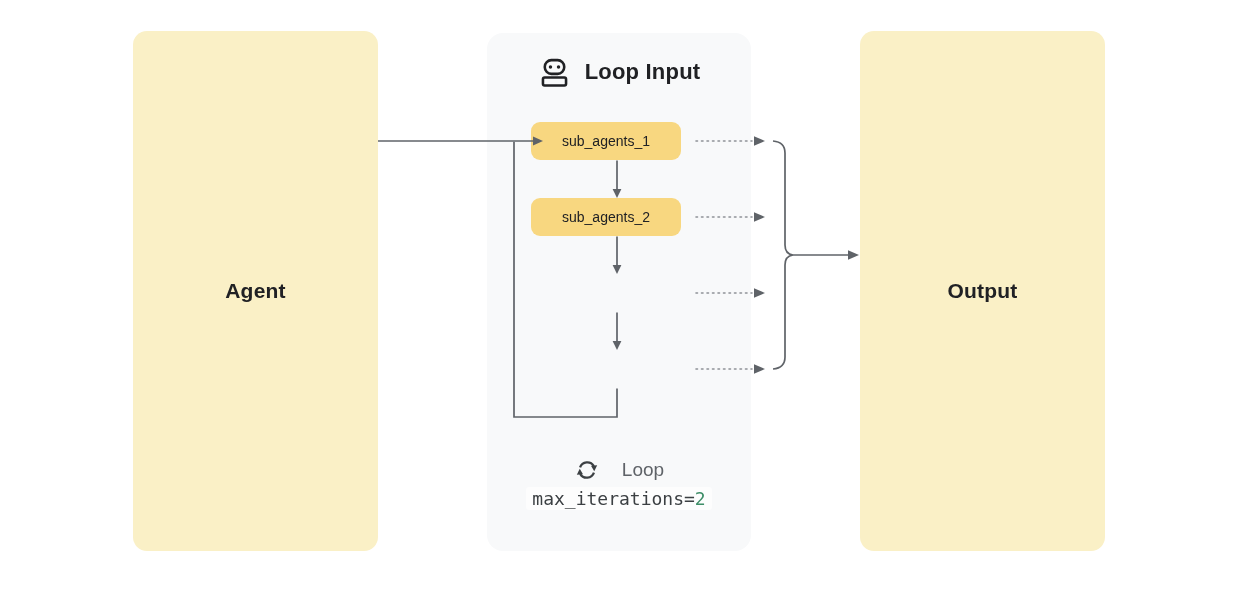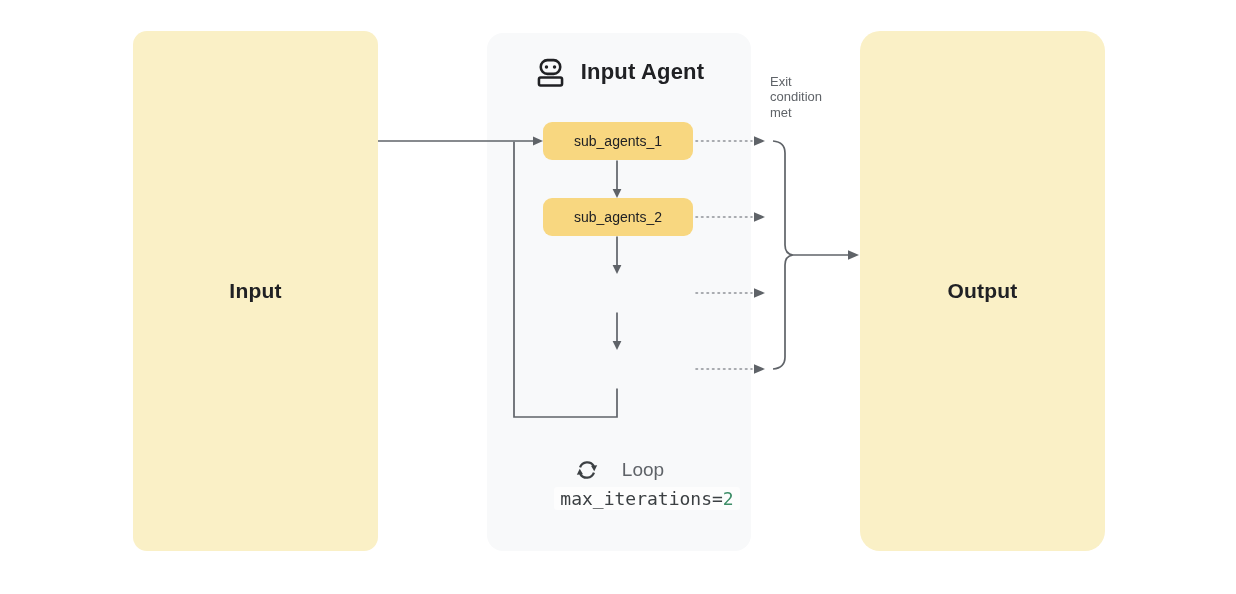--- a/index.html
+++ b/index.html
@@ -12,33 +12,33 @@
   }
   .io-box{
     position:absolute;top:31px;width:245px;height:520px;
     background:var(--io-box);border-radius:14px;
     display:flex;align-items:center;justify-content:center;
   }
   .io-box .io-label{
     font-size:21px;font-weight:600;color:var(--text-dark);letter-spacing:.2px;
   }
   .io-box.input{left:133px;}
-  .io-box.output{left:860px;border-radius:20px;}
+  .io-box.output{left:860px;}
   .panel{
     position:absolute;left:487px;top:33px;width:264px;height:518px;
     background:var(--panel);border-radius:16px;
   }
   .header{
     position:absolute;left:487px;top:52px;width:264px;height:40px;
     display:flex;align-items:center;justify-content:center;gap:14px;
   }
   .header .title{font-size:22px;font-weight:700;color:var(--text-dark);letter-spacing:.2px;}
   .icon-robot{width:33px;height:33px;display:block;}
   .agent-box{
-    position:absolute;left:543px;width:150px;height:38px;
+    position:absolute;left:531px;width:150px;height:38px;
     background:var(--agent-box);border-radius:9px;
     display:flex;align-items:center;justify-content:center;
     font-size:14px;font-weight:500;color:var(--text-dark);
   }
   .agent-box.a1{top:122px;}
   .agent-box.a2{top:198px;text-align:right;}
   .agent-box.a3{top:274px;}
   .agent-box.a4{top:350px;}
   .connectors{position:absolute;left:0;top:0;width:1236px;height:594px;pointer-events:none;}
   .ln{stroke:var(--line);stroke-width:1.7;fill:none;}
@@ -50,56 +50,56 @@
   }
   .loop-row{
     position:absolute;left:487px;top:455px;width:264px;height:30px;
     display:flex;align-items:center;justify-content:center;gap:22px;
   }
   .loop-row .loop-label{font-size:19px;color:var(--text-gray);}
   .icon-loop{width:26px;height:26px;display:block;}
   .icon-loop .st{stroke:var(--code-text);stroke-width:2.1;fill:none;}
   .icon-loop .fl{fill:var(--code-text);}
   .code-row{
-    position:absolute;left:515px;top:487px;width:264px;
+    position:absolute;left:487px;top:487px;width:264px;
     display:flex;align-items:flex-start;justify-content:center;
   }
   .code-inner{
     font-family:"DejaVu Sans Mono","Liberation Mono",monospace;
     font-size:18px;color:var(--code-text);
     background:rgba(255,255,255,.65);padding:1px 6px;border-radius:3px;
     white-space:nowrap;
   }
   .code-inner .val{color:var(--code-value);}
 </style>
 </head>
 <body>
 
 <div class="canvas">
 
   <div class="io-box input">
-    <span class="io-label">Input</span>
+    <span class="io-label">Agent</span>
   </div>
 
   <div class="io-box output">
     <span class="io-label">Output</span>
   </div>
 
   <div class="panel"></div>
 
   <div class="header">
     <span>
       <svg class="icon-robot" viewBox="0 0 36 36">
         <rect x="7.4" y="4.5" width="21.2" height="15" rx="7.2" fill="none" stroke="#202124" stroke-width="2.8"></rect>
         <circle cx="13.6" cy="12" r="1.9" fill="#202124"></circle>
         <circle cx="22.4" cy="12" r="1.9" fill="#202124"></circle>
         <rect x="5.4" y="23.5" width="25.2" height="8.6" rx="1.8" fill="none" stroke="#202124" stroke-width="2.8"></rect>
       </svg>
     </span>
-    <span class="title">Input Agent</span>
+    <span class="title">Loop Input</span>
   </div>
 
   <div class="agent-box a1">
     <span>sub_agents_1</span>
   </div>
   <div class="agent-box a2">
     <span>sub_agents_2</span>
   </div>
 
   <svg class="connectors" viewBox="0 0 1236 594">
@@ -146,21 +146,20 @@
     <g>
       <path class="ln" d="M 773 141 Q 785 142 785 153 L 785 245 Q 785 254 793 255 Q 785 256 785 265 L 785 357 Q 785 368 773 369"></path>
     </g>
 
     <g>
       <line class="ln" x1="793" y1="255" x2="850" y2="255"></line>
       <polygon class="ah" points="859,255 848,250.2 848,259.8"></polygon>
     </g>
   </svg>
 
-  <div class="exit-label">Exit condition met</div>
 
   <div class="loop-row">
     <span>
       <svg class="icon-loop" viewBox="0 0 24 24">
         <path class="st" d="M 5.6 9.6 A 7 7 0 0 1 18.3 8.4"></path>
         <polygon class="fl" points="18.7,13.1 15.7,8.1 21.4,7.7"></polygon>
         <path class="st" d="M 18.4 14.4 A 7 7 0 0 1 5.7 15.6"></path>
         <polygon class="fl" points="5.3,10.9 8.3,15.9 2.6,16.3"></polygon>
       </svg>
     </span>

